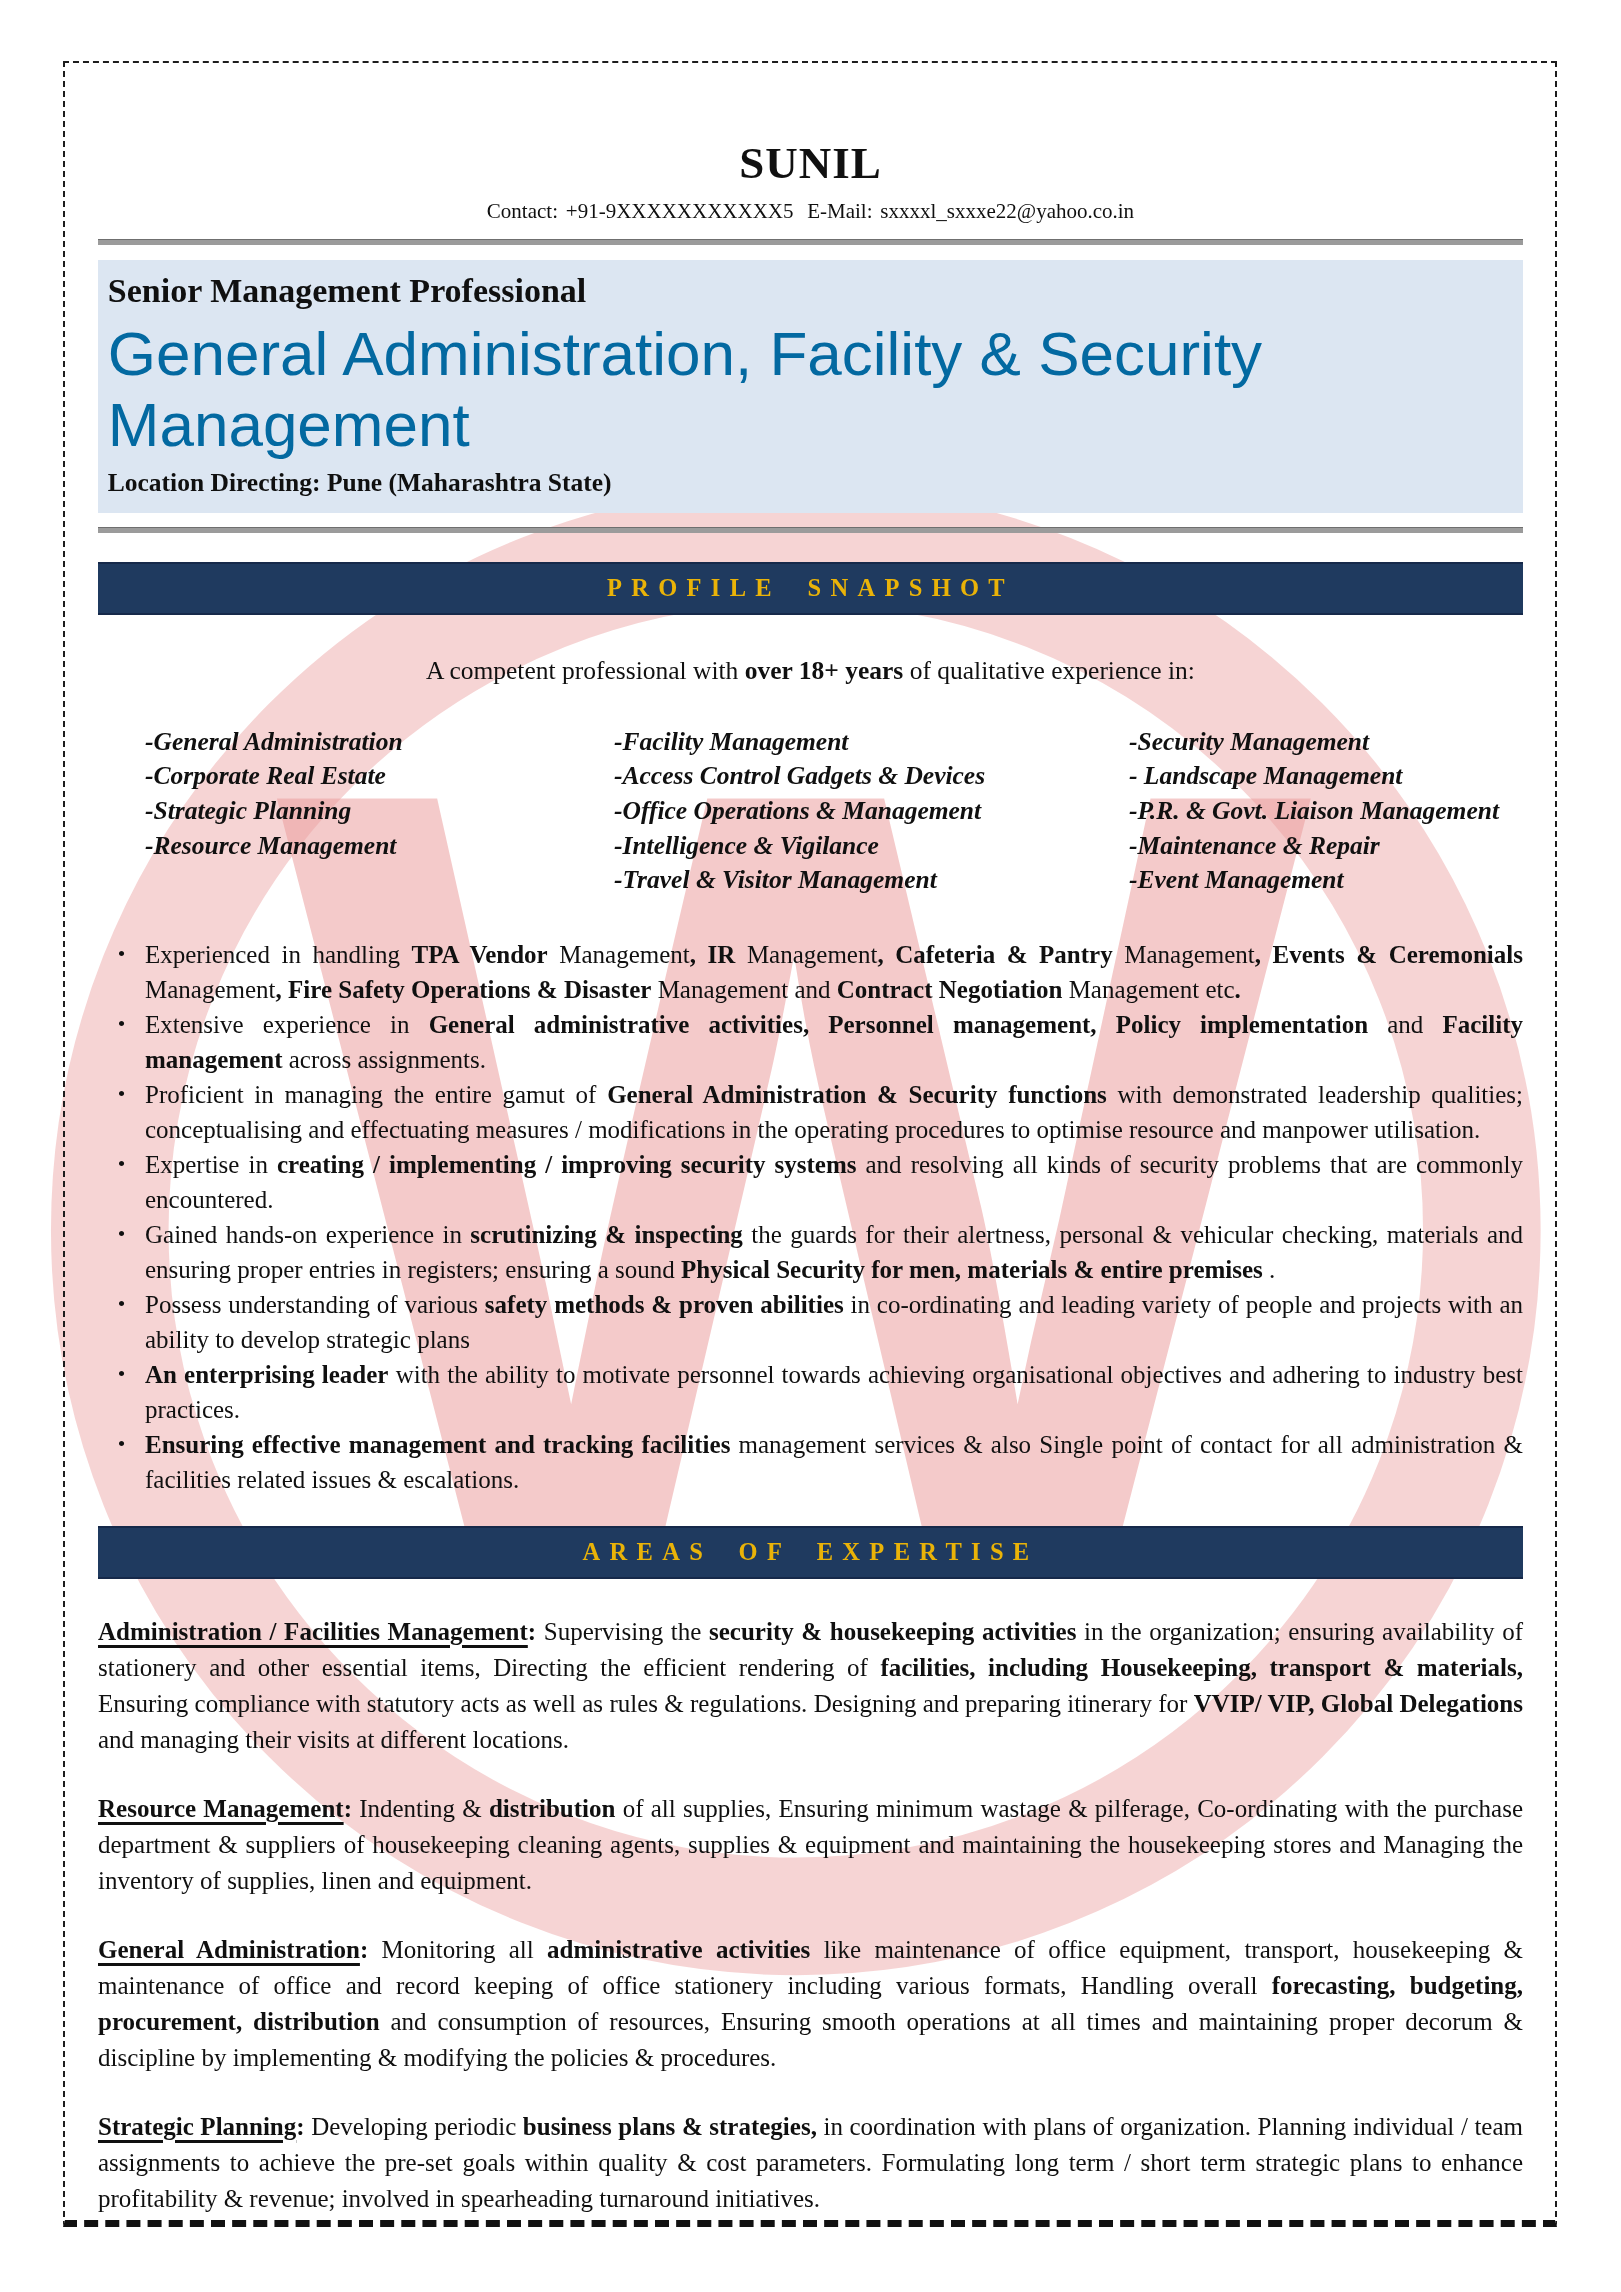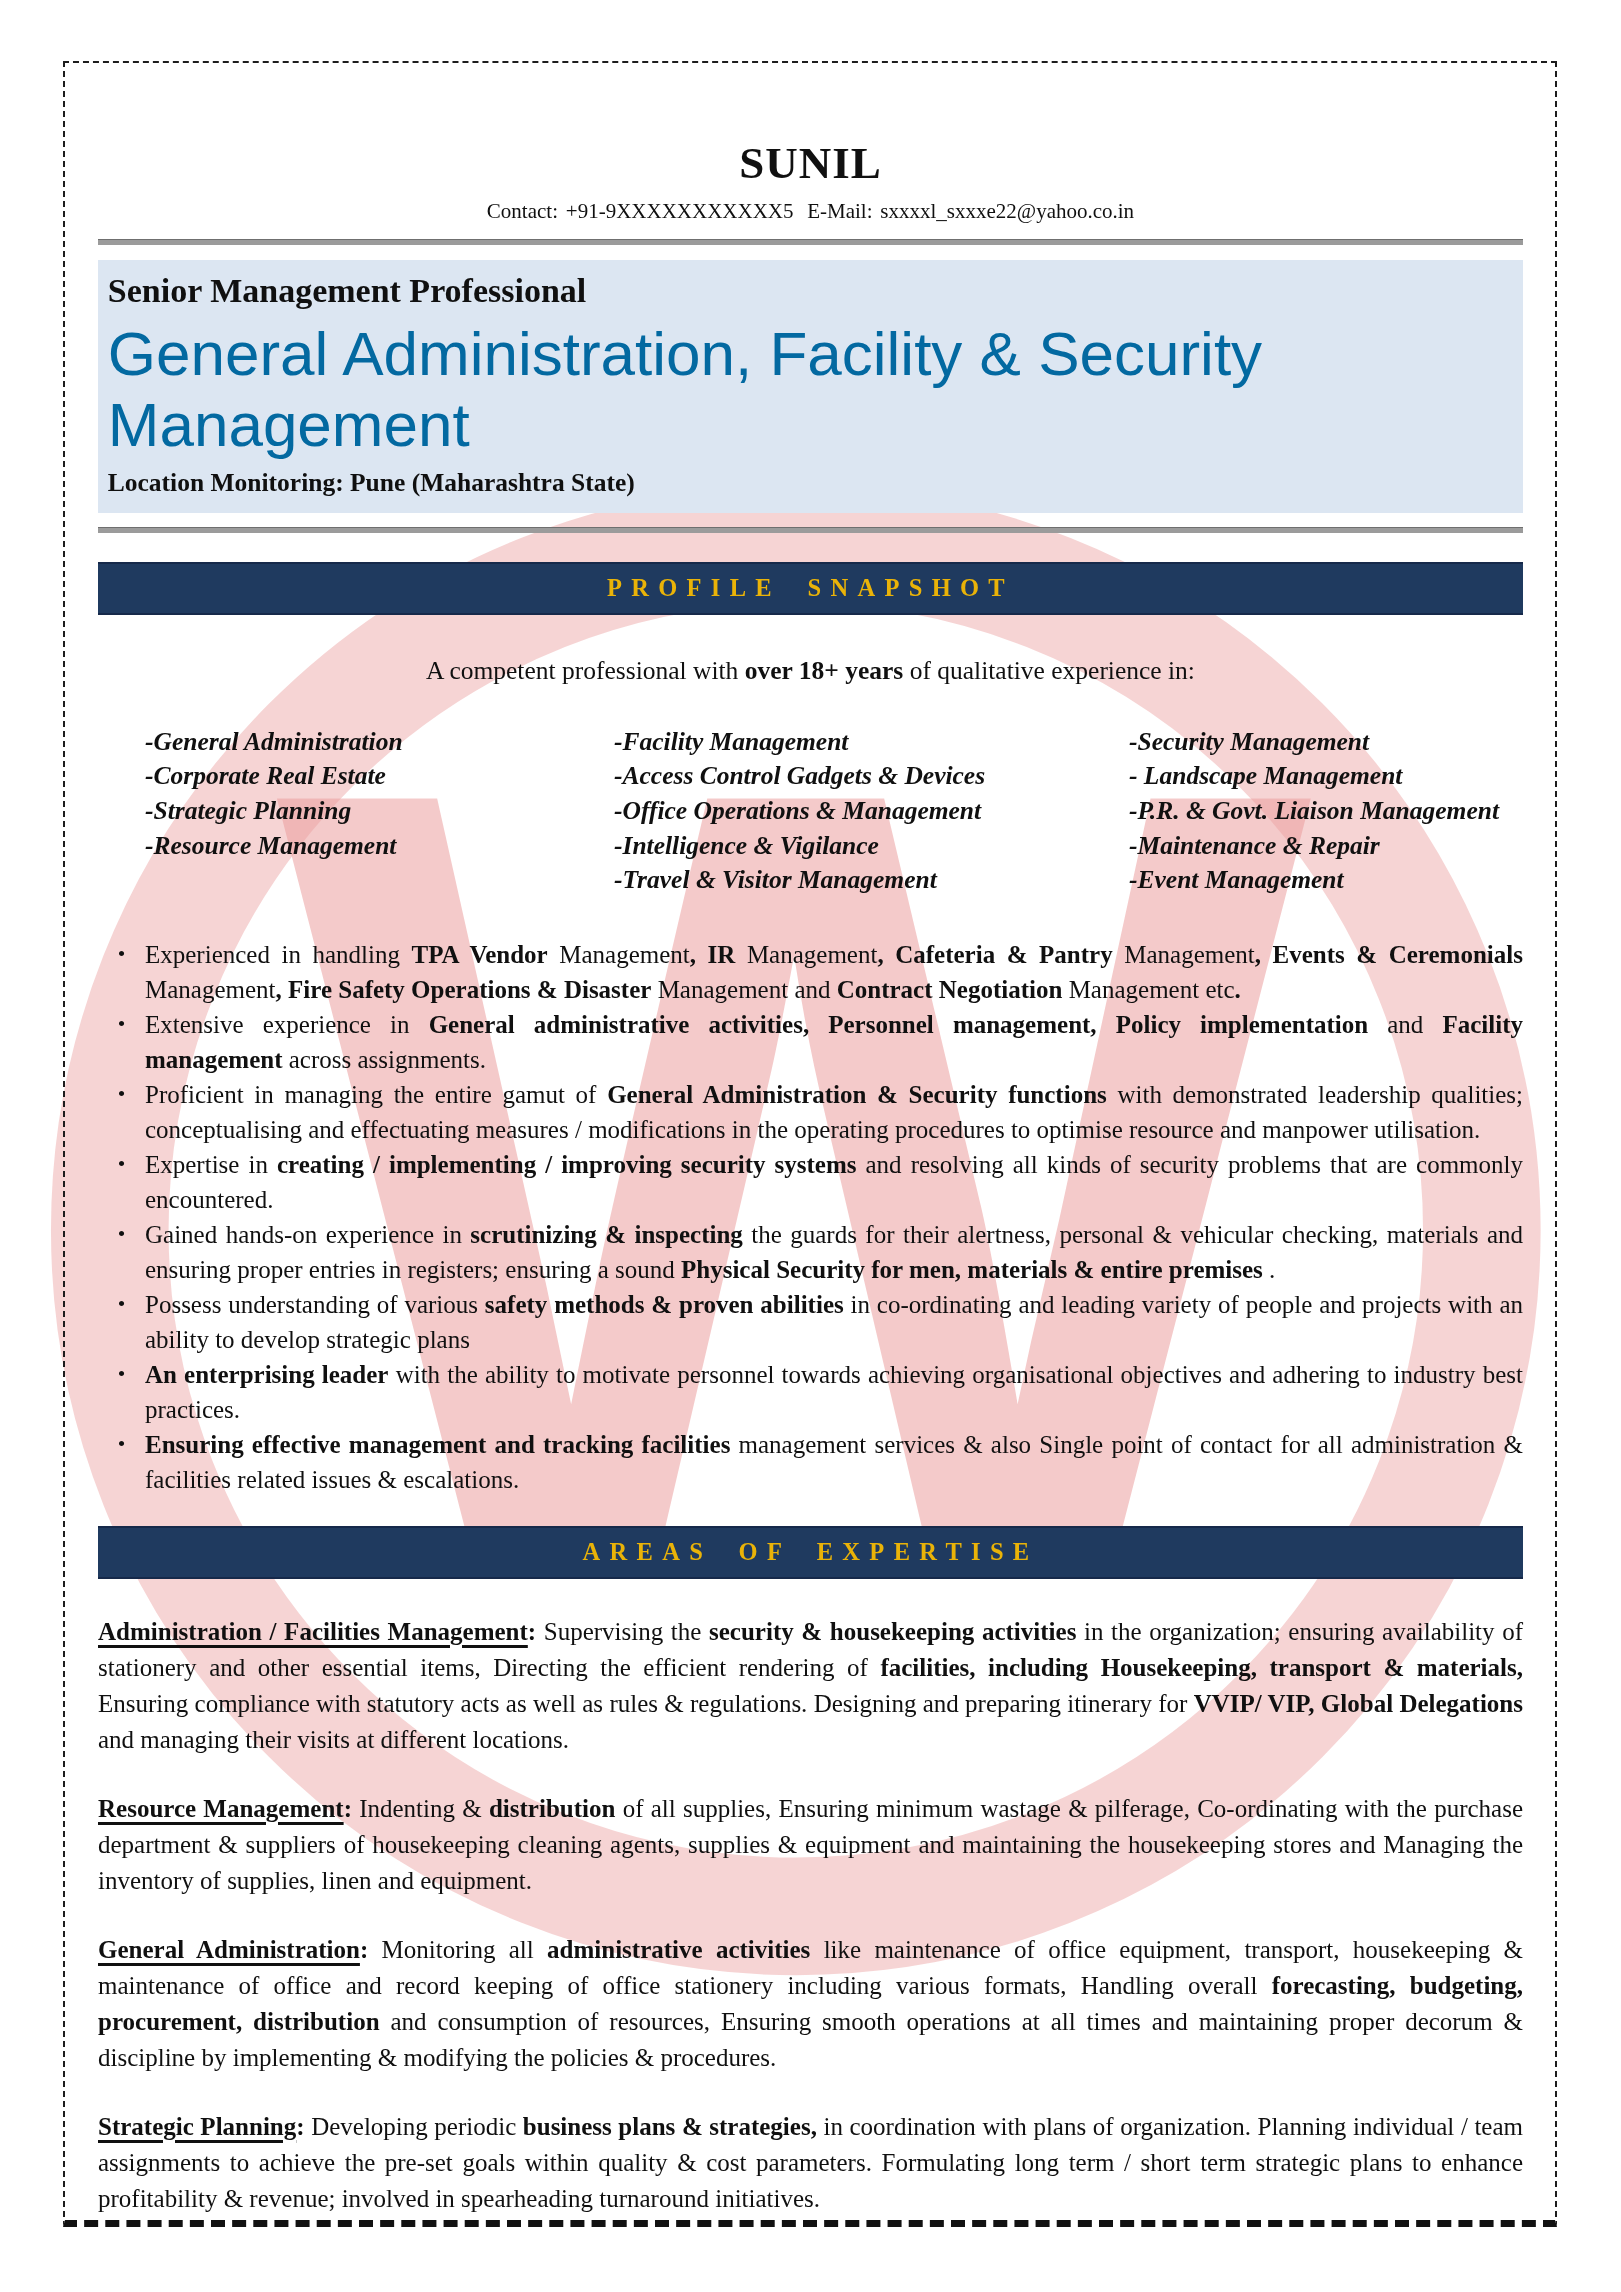--- a/index.html
+++ b/index.html
@@ -129,21 +129,21 @@
         <span>E-Mail:</span>
         <span>sxxxxl_sxxxe22@yahoo.co.in</span>
       </span>
     </div>
 
     <div class="rule"></div>
 
     <div class="title-block">
       <div class="title-role">Senior Management Professional</div>
       <div class="title-domain">General Administration, Facility &amp; Security Management</div>
-      <div class="title-location">Location Monitoring: Pune (Maharashtra State)</div>
+      <div class="title-location">Location Directing: Pune (Maharashtra State)</div>
     </div>
 
     <div class="rule r2"></div>
 
     <div class="section-bar">PROFILE SNAPSHOT</div>
 
     <div class="intro"><span>A competent professional with </span><b>over 18+ years</b><span> of qualitative experience in:</span></div>
 
     <div class="columns">
       <div class="col c1">

